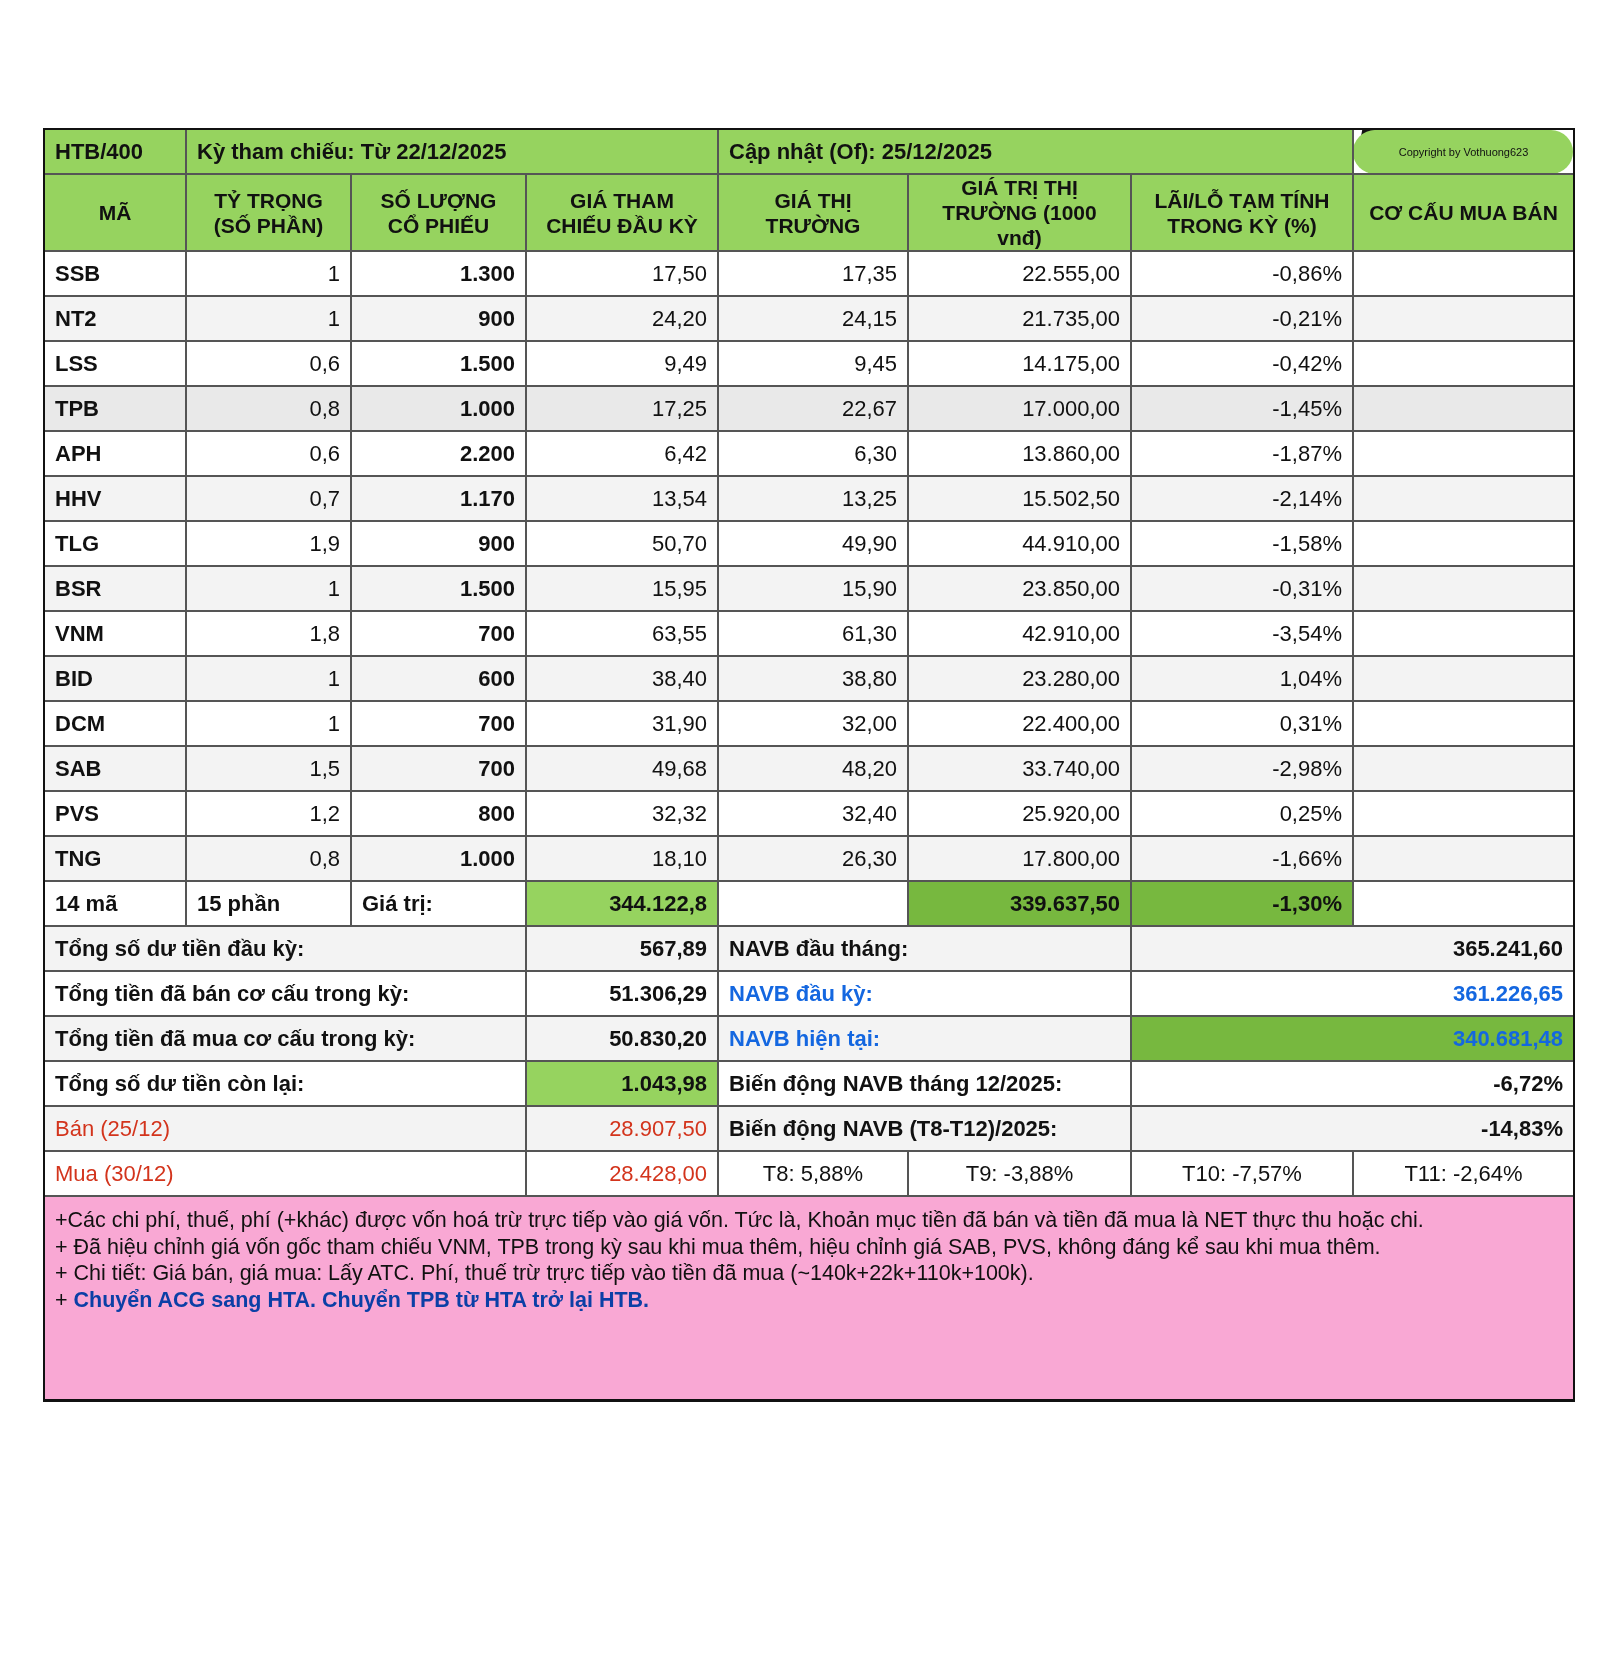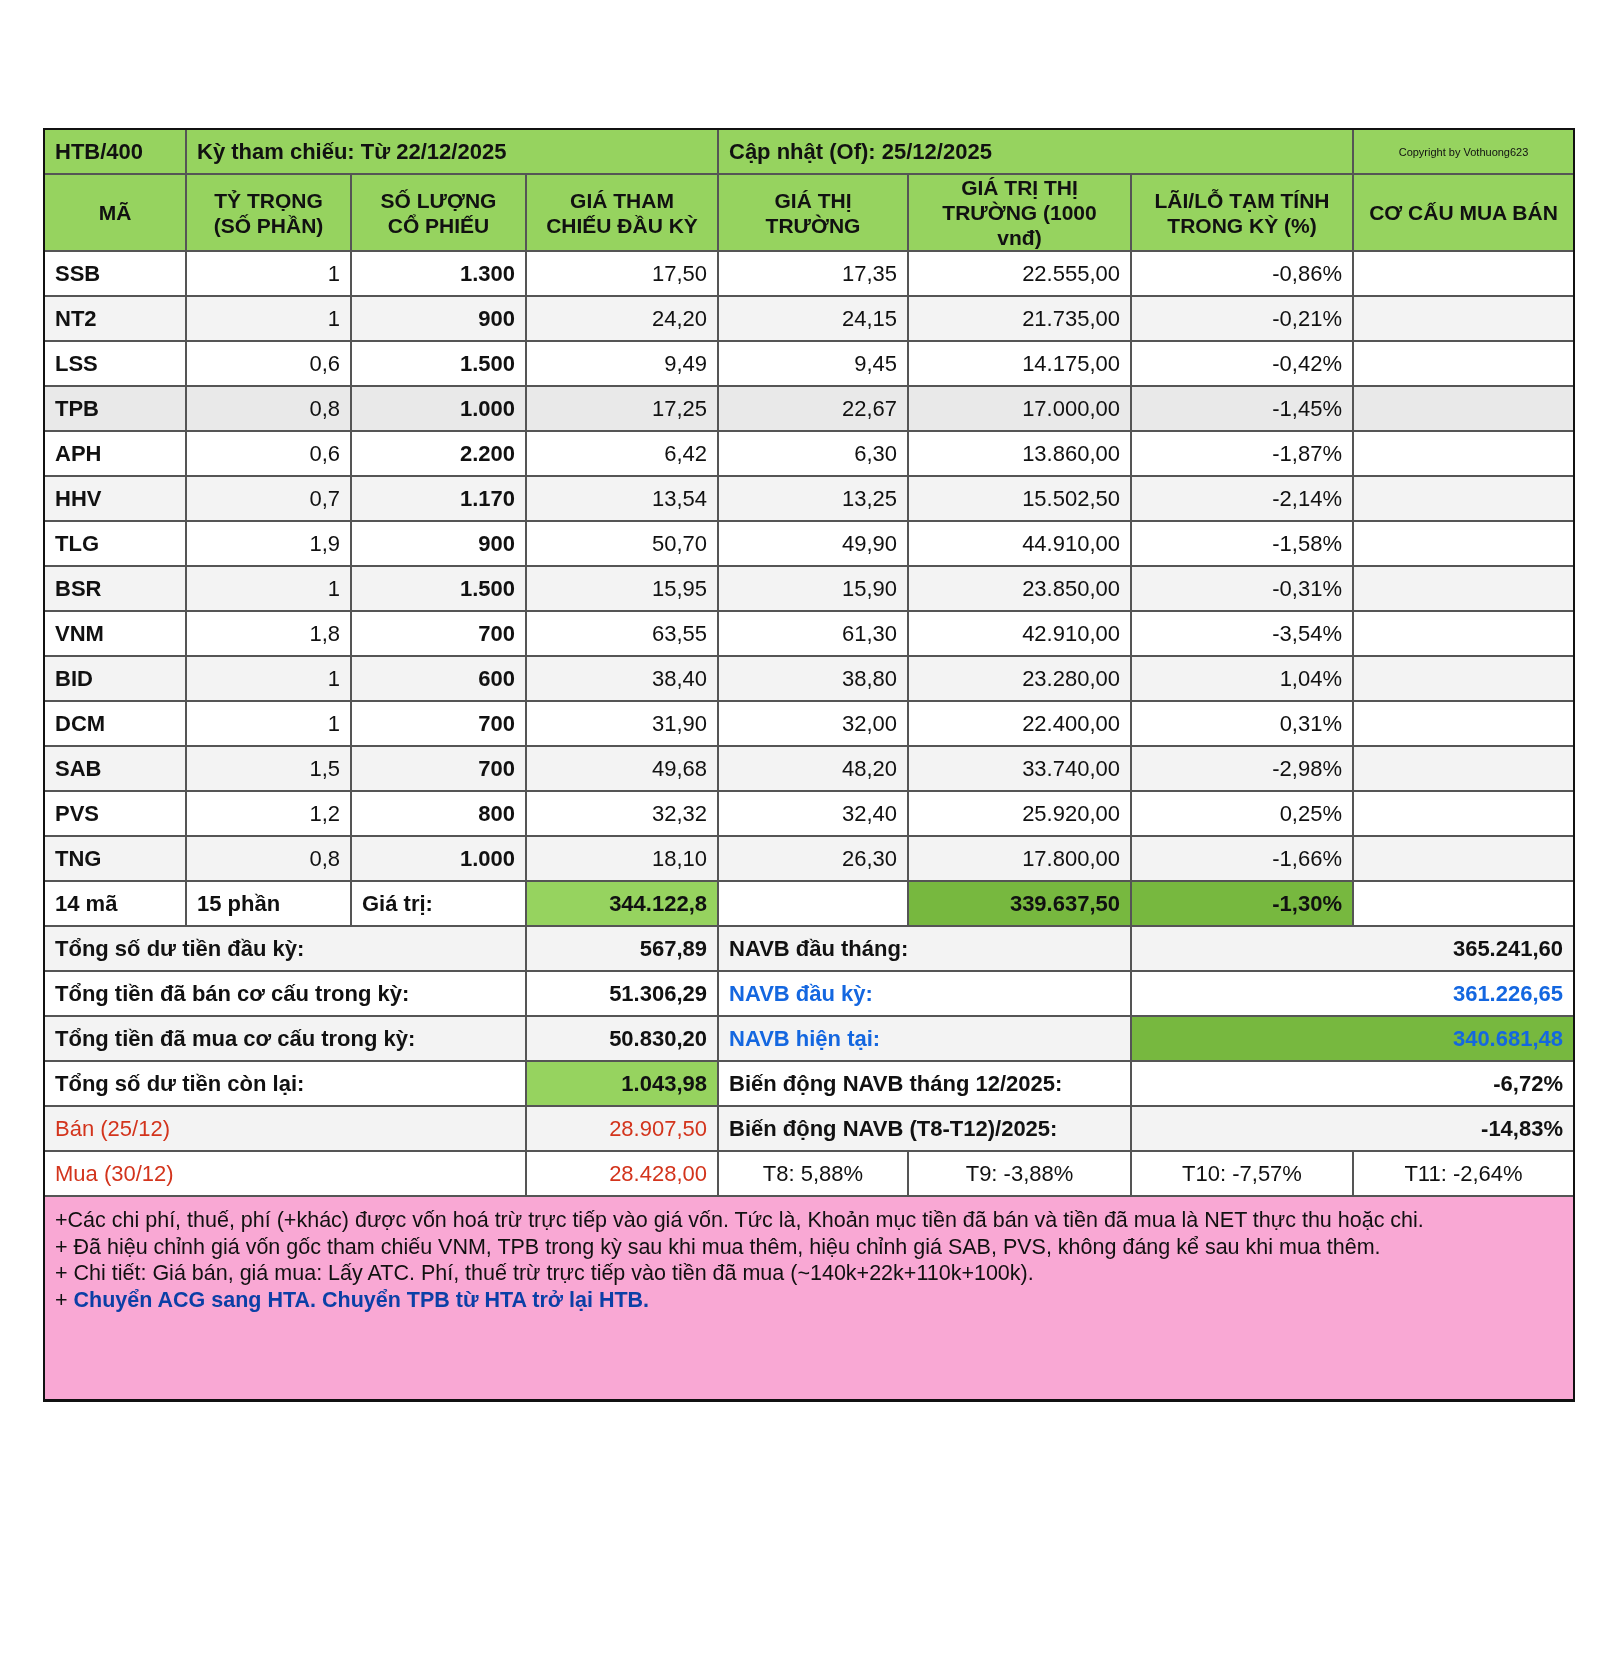--- a/index.html
+++ b/index.html
@@ -14,21 +14,21 @@
   .g { background:#96d35f; }
   .gd { background:#77b83f; }
   .hdr td { height:64px; text-align:center; font-weight:bold; font-size:21px; line-height:25px; white-space:normal; }
   .top td { height:43px; font-weight:bold; }
   .b { font-weight:bold; }
   .r { text-align:right; }
   .c { text-align:center; }
   .alt { background:#f3f3f3; }
   .alt2 { background:#e9e9e9;border-radius:20px; }
   .w { background:#ffffff; }
-  .copy { font-size:11px; font-weight:normal !important; text-align:center; }
+  .copy { font-size:11px; font-weight:normal !important; text-align:center;border-radius:22px; }
   .blue { color:#1467e0; }
   .red { color:#d3341c; }
   .notes td { background:#f9a8d4; height:182px; vertical-align:top; padding:10px 10px; font-size:21.5px; line-height:26.5px; white-space:normal; border-bottom:none; }
   .note-blue { color:#0b3fa6; font-weight:bold; }
 </style>
 </head>
 <body>
 
 <div class="title">HTAB</div>
 

